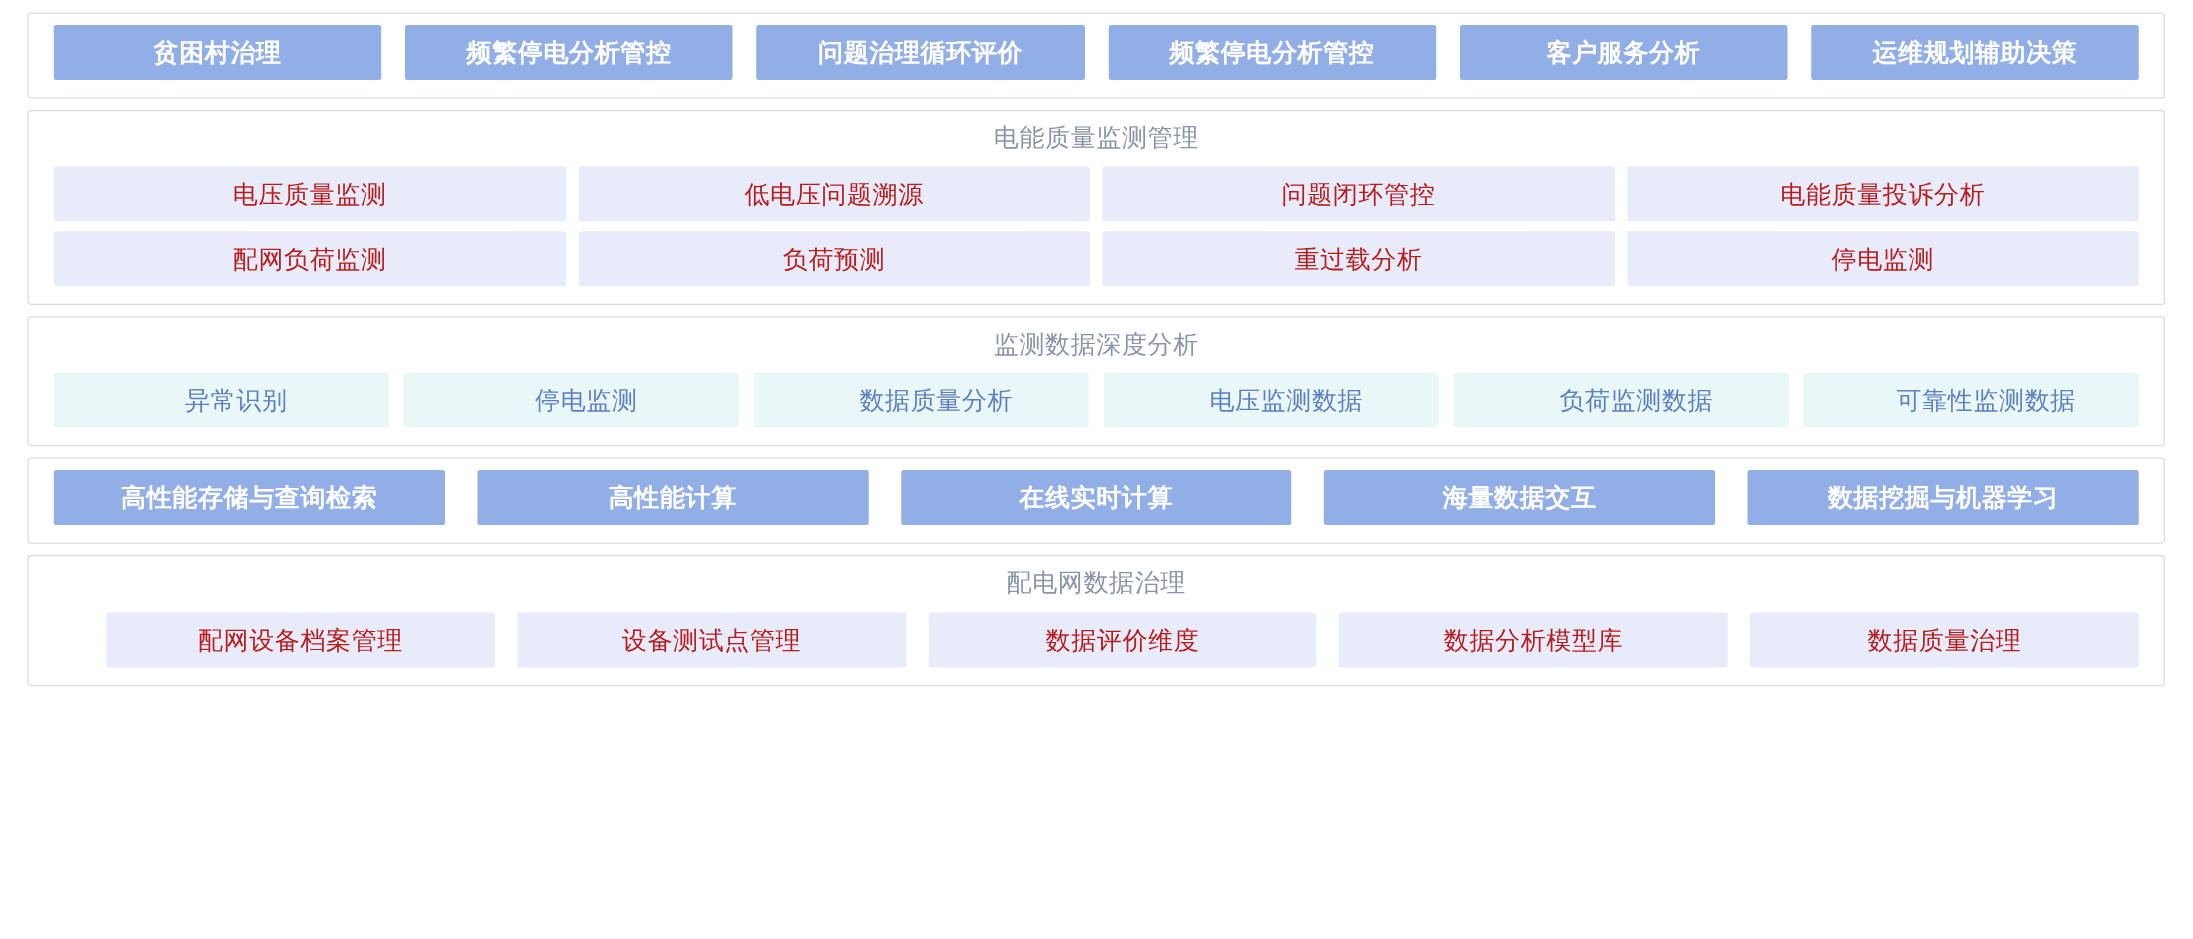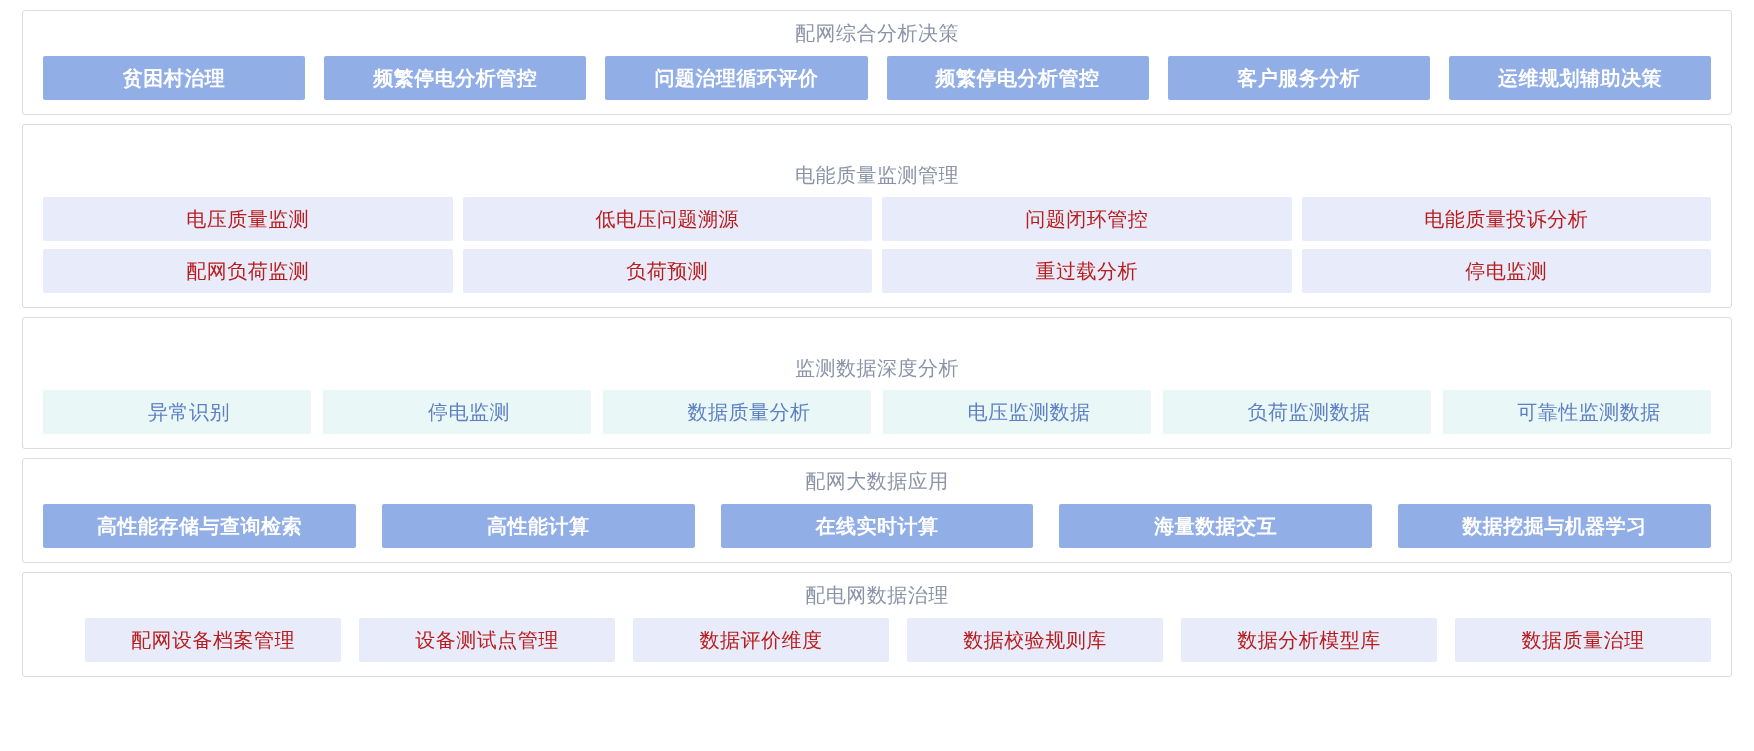--- a/index.html
+++ b/index.html
@@ -67,28 +67,27 @@
     background: #e9f7f6;
     color: #5d7fc4;
     padding-left: 24px;
   }
   
   #card-1 .row { gap: 19px; }
   #card-2 .row { gap: 10px; }
   #card-3 .row { gap: 12px; }
   #card-4 .row { gap: 26px; }
   #card-5 .row { gap: 18px; padding-left: 42px; }
-  #card-2 .card-title, #card-3 .card-title { margin-bottom: 8px; margin-top: 28px; }
+  #card-2 .card-title, #card-3 .card-title { margin-bottom: 8px; }
 </style>
 </head>
 <body>
 
 <div id="root">
     <div class="card" id="card-1">
-      <div class="card-title">配网综合分析决策</div>
       <div class="row">
         <div class="tag solid">贫困村治理</div>
         <div class="tag solid">频繁停电分析管控</div>
         <div class="tag solid">问题治理循环评价</div>
         <div class="tag solid">频繁停电分析管控</div>
         <div class="tag solid">客户服务分析</div>
         <div class="tag solid">运维规划辅助决策</div>
       </div>
     </div>
     <div class="card" id="card-2">
@@ -111,33 +110,31 @@
       <div class="row">
         <div class="tag mint">异常识别</div>
         <div class="tag mint">停电监测</div>
         <div class="tag mint">数据质量分析</div>
         <div class="tag mint">电压监测数据</div>
         <div class="tag mint">负荷监测数据</div>
         <div class="tag mint">可靠性监测数据</div>
       </div>
     </div>
     <div class="card" id="card-4">
-      <div class="card-title">配网大数据应用</div>
       <div class="row">
         <div class="tag solid">高性能存储与查询检索</div>
         <div class="tag solid">高性能计算</div>
         <div class="tag solid">在线实时计算</div>
         <div class="tag solid">海量数据交互</div>
         <div class="tag solid">数据挖掘与机器学习</div>
       </div>
     </div>
     <div class="card" id="card-5">
       <div class="card-title">配电网数据治理</div>
       <div class="row">
         <div class="tag lavender">配网设备档案管理</div>
         <div class="tag lavender">设备测试点管理</div>
         <div class="tag lavender">数据评价维度</div>
-        <div class="tag lavender">数据校验规则库</div>
         <div class="tag lavender">数据分析模型库</div>
         <div class="tag lavender">数据质量治理</div>
       </div>
     </div>
   </div>
 
 </body></html>

